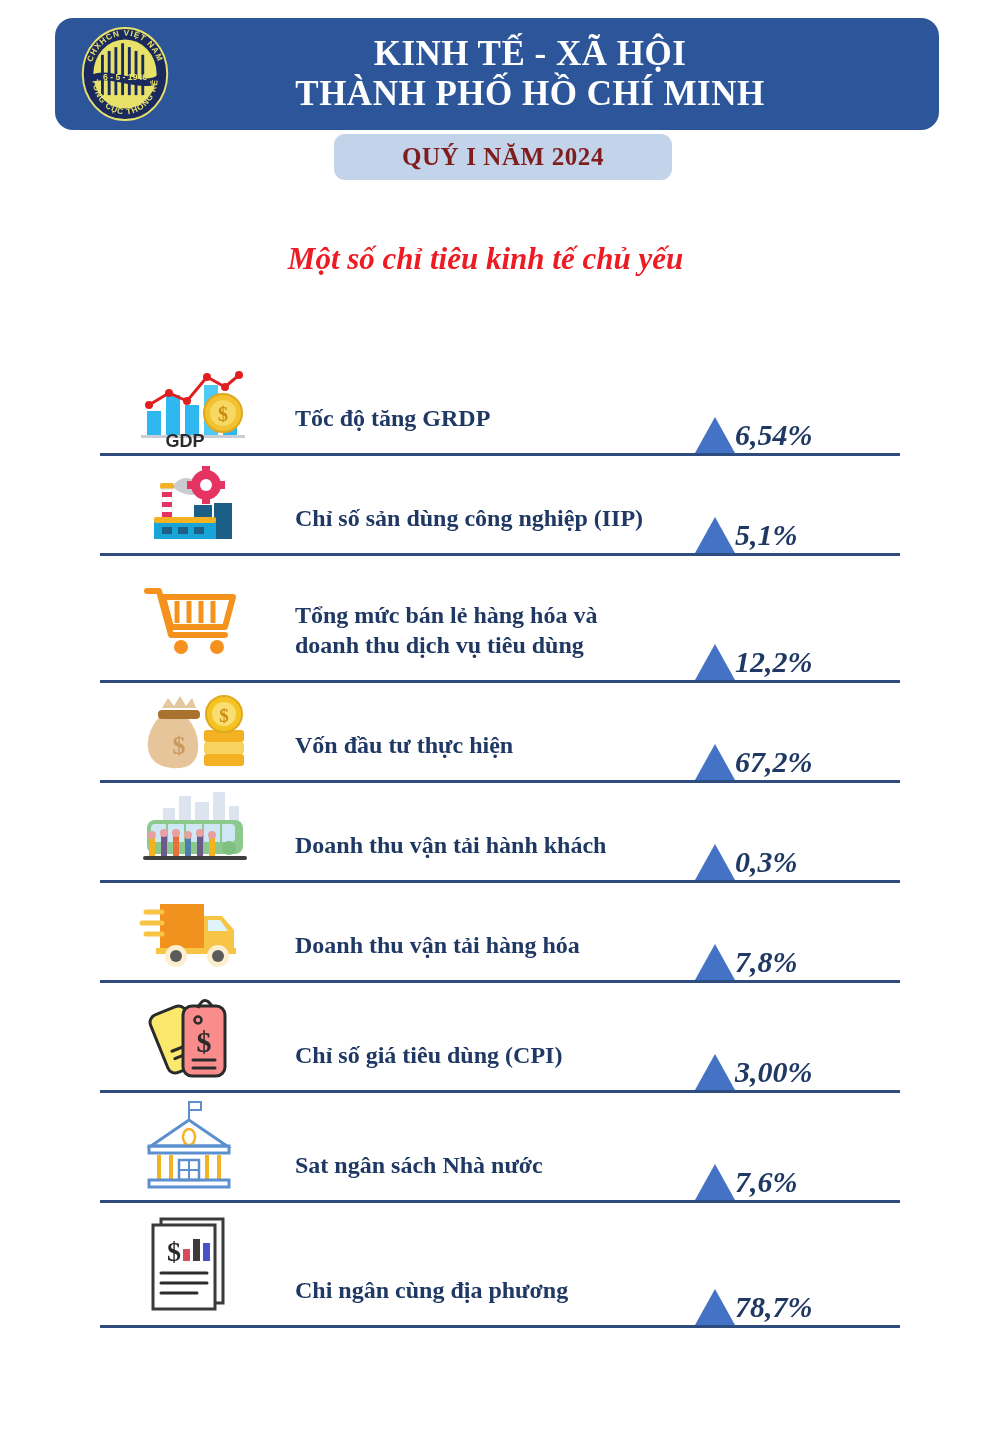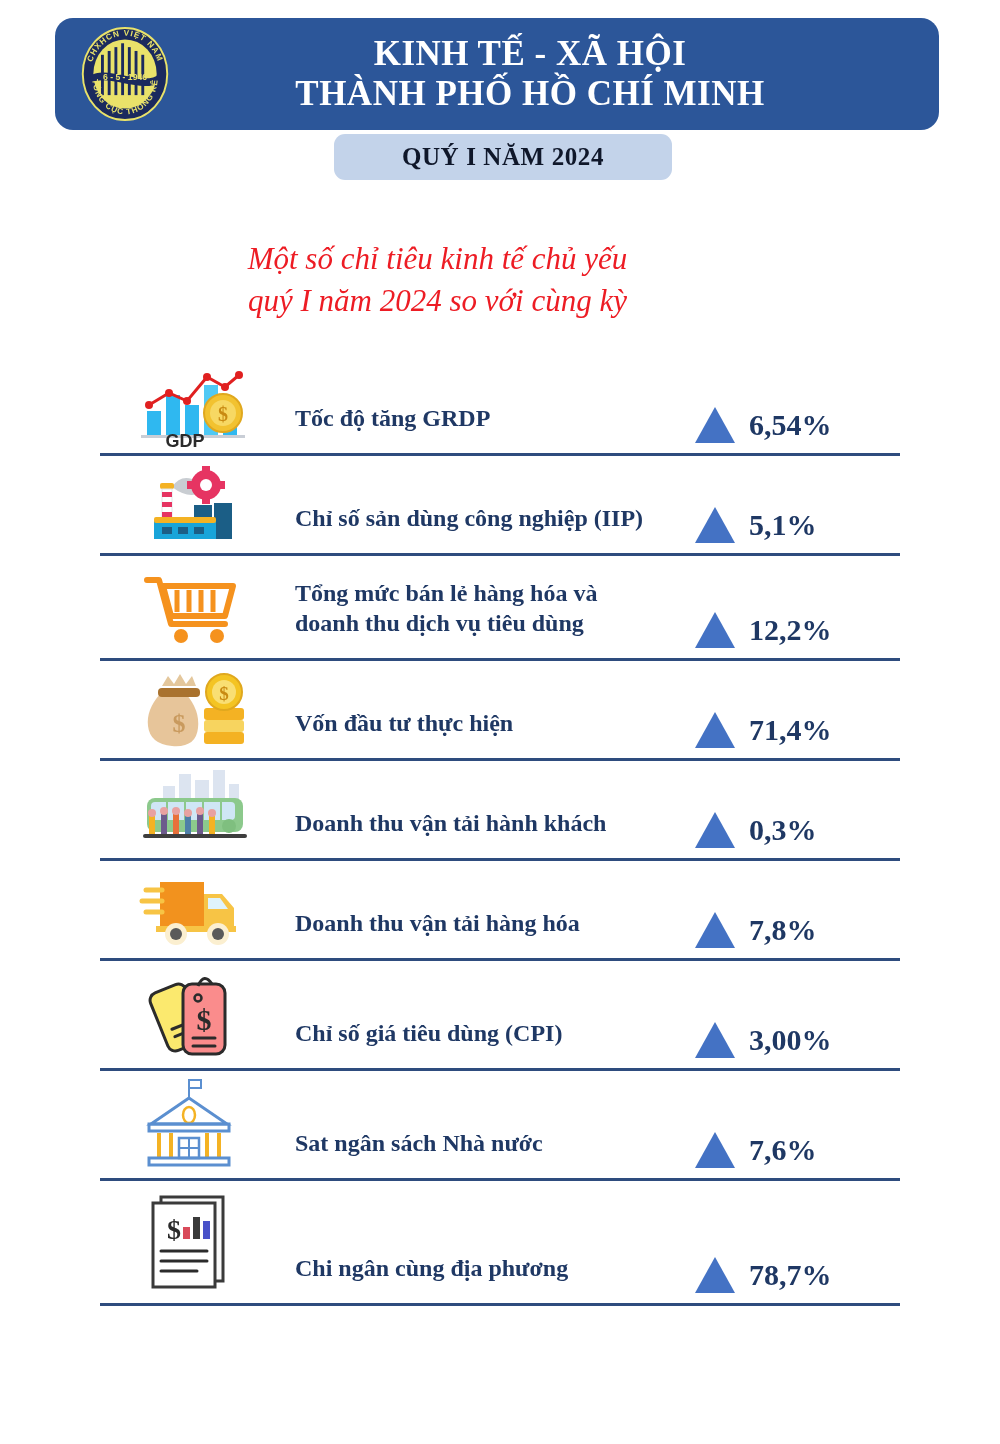--- a/index.html
+++ b/index.html
@@ -62,56 +62,57 @@
     top: 134px;
     width: 338px;
     height: 46px;
     background: #C3D3EA;
     border-radius: 11px;
     display: flex;
     align-items: center;
     justify-content: center;
   }
   .quarter-badge span {
-    color: #0f172a;
+    color: #7f1d1d;
     font-size: 25px;
     font-weight: bold;
     letter-spacing: 0.6px;
   }
 
   
   .sub-heading {
     position: absolute;
     left: 0;
     top: 238px;
     width: 875px;
     text-align: center;
     color: #ED1C24;
     font-style: italic;
-    font-weight: normal;
+    font-weight: bold;
     font-size: 31px;
     line-height: 1.35;
+    padding-left: 48px;
   }
 
   
   .list {
     position: absolute;
     left: 100px;
     top: 356px;
     width: 800px;
   }
   .row {
     position: relative;
     display: flex;
     align-items: flex-end;
     border-bottom: 3px solid #2E4C7E;
     box-sizing: border-box;
   }
   .row-h-100 { height: 100px; }
-  .row-h-105 { height: 105px; }
+  .row-h-105 { height: 127px; }
   .row-h-110 { height: 110px; }
   .row-h-125 { height: 125px; }
 
   .cell-icon {
     width: 185px;
     flex: 0 0 185px;
     display: flex;
     align-items: center;
     justify-content: center;
     align-self: stretch;
@@ -130,22 +131,21 @@
     padding-left: 10px;
   }
   .cell-label .l2 { display: block; }
 
   .cell-value {
     flex: 0 0 205px;
     width: 205px;
     display: flex;
     align-items: center;
     justify-content: flex-start;
-    padding-bottom: 10px;
-    gap: 14px;
+    font-style: italic;
   }
   .tri {
     width: 0;
     height: 0;
     border-left: 20px solid transparent;
     border-right: 20px solid transparent;
     border-bottom: 36px solid #4472C4;
     flex: 0 0 auto;
   }
   .pct {
@@ -189,21 +189,20 @@
     <div class="header-line2">THÀNH PHỐ HỒ CHÍ MINH</div>
   </div>
 </div>
 
 <div class="quarter-badge">
   <span>QUÝ I NĂM 2024</span>
 </div>
 
 <div class="sub-heading">
   <div>Một số chỉ tiêu kinh tế chủ yếu</div>
-  <div>quý I năm 2024 so với cùng kỳ</div>
 </div>
 
 <div class="list">
 
   <div class="row row-h-100">
     <div class="cell-icon">
       <svg width="120" height="86" viewBox="0 0 120 86">
         <rect x="14" y="50" width="14" height="24" fill="#2FB8F0"></rect>
         <rect x="33" y="34" width="14" height="40" fill="#2FB8F0"></rect>
         <rect x="52" y="44" width="14" height="30" fill="#2FB8F0"></rect>
@@ -315,21 +314,21 @@
         <circle cx="86" cy="26" r="18" fill="#F4C423" stroke="#E0A81E" stroke-width="2"></circle>
         <circle cx="86" cy="26" r="12" fill="#F9DF73"></circle>
         <text x="86" y="34" text-anchor="middle" font-family="'Liberation Serif',serif" font-size="19" font-weight="bold" fill="#C98A12">$</text>
       </svg>
     </div>
     <div class="cell-label">
       <span>Vốn đầu tư thực hiện</span>
     </div>
     <div class="cell-value">
       <span class="tri"></span>
-      <span class="pct">71,4%</span>
+      <span class="pct">67,2%</span>
     </div>
   </div>
 
   <div class="row row-h-100">
     <div class="cell-icon">
       <svg width="120" height="82" viewBox="0 0 120 82">
         <g fill="#DCE4F0">
           <rect x="46" y="6" width="12" height="30"></rect>
             <rect x="62" y="12" width="14" height="24"></rect>
           <rect x="80" y="2" width="12" height="34"></rect>

